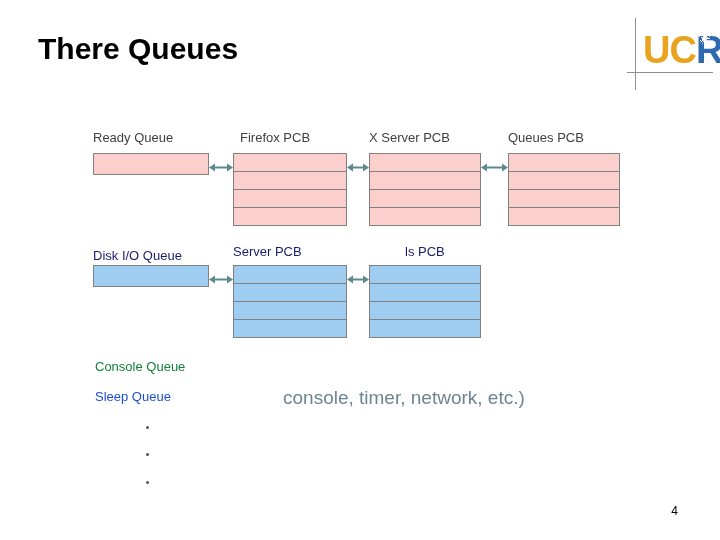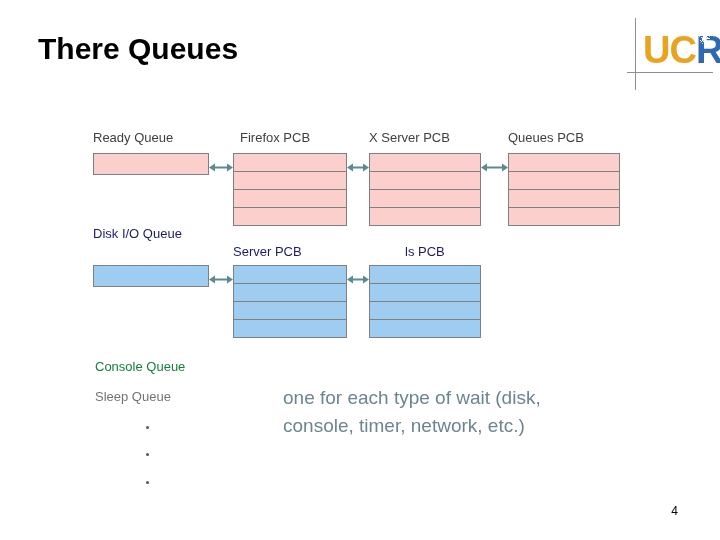--- a/index.html
+++ b/index.html
@@ -96,21 +96,21 @@
 
   .q-label {
     position: absolute;
     font-size: 13px;
     white-space: nowrap;
     line-height: 14px;
   }
   .label-red   { color: #404040; }
   .label-navy  { color: #1b1b6e; }
   .label-green { color: #15803d; }
-  .label-purple{ color: #737373; }
+  .label-purple{ color: #1d4ed8; }
 
   .cell {
     position: absolute;
     box-sizing: border-box;
     border: 1px solid #808080;
   }
   .cell-pink { background: #fbcfcb; }
   .cell-blue { background: #9fcdf2; }
 
   .arrow {
@@ -182,21 +182,21 @@
     <div class="arrow" style="left: 347px; top: 159px; width: 22px;"><svg width="22" height="11" viewBox="0 0 22 11">
         <line x1="5" y1="5.5" x2="17" y2="5.5" stroke="#5c8a8f" stroke-width="2"></line>
         <polygon points="0,5.5 6,1.5 6,9.5" fill="#5c8a8f"></polygon>
         <polygon points="22,5.5 16,1.5 16,9.5" fill="#5c8a8f"></polygon>
       </svg></div>
     <div class="arrow" style="left: 481px; top: 159px; width: 27px;"><svg width="27" height="11" viewBox="0 0 27 11">
         <line x1="5" y1="5.5" x2="22" y2="5.5" stroke="#5c8a8f" stroke-width="2"></line>
         <polygon points="0,5.5 6,1.5 6,9.5" fill="#5c8a8f"></polygon>
         <polygon points="27,5.5 21,1.5 21,9.5" fill="#5c8a8f"></polygon>
       </svg></div>
-    <div class="q-label label-navy" style="left: 93px; top: 227px; text-align: right;">Disk I/O Queue</div>
+    <div class="q-label label-navy" style="left: 93px; top: 249px; text-align: right;">Disk I/O Queue</div>
     <div class="cell cell-blue" style="left: 93px; top: 265px; width: 116px; height: 22px;"></div>
     <div class="q-label label-navy" style="left: 233px; top: 245px;">Server PCB</div>
     <div class="cell cell-blue" style="left: 233px; top: 265px; width: 114px; height: 19px;"></div>
     <div class="cell cell-blue" style="left: 233px; top: 283px; width: 114px; height: 19px;"></div>
     <div class="cell cell-blue" style="left: 233px; top: 301px; width: 114px; height: 19px;"></div>
     <div class="cell cell-blue" style="left: 233px; top: 319px; width: 114px; height: 19px;"></div>
     <div class="q-label label-navy" style="left: 369px; top: 245px; padding-left: 36px;">ls PCB</div>
     <div class="cell cell-blue" style="left: 369px; top: 265px; width: 112px; height: 19px;"></div>
     <div class="cell cell-blue" style="left: 369px; top: 283px; width: 112px; height: 19px;"></div>
     <div class="cell cell-blue" style="left: 369px; top: 301px; width: 112px; height: 19px;"></div>
@@ -212,17 +212,16 @@
         <polygon points="22,5.5 16,1.5 16,9.5" fill="#5c8a8f"></polygon>
       </svg></div>
     <div class="q-label label-green" style="left: 95px; top: 360px;">Console Queue</div>
     <div class="q-label label-purple" style="left: 95px; top: 390px;">Sleep Queue</div>
     <div class="dot" style="left: 146px; top: 426px;"></div>
     <div class="dot" style="left: 146px; top: 453px;"></div>
     <div class="dot" style="left: 146px; top: 481px;"></div>
   </div>
 
 <div class="note">
-  <div>one for each type of wait (disk,</div>
   <div>console, timer, network, etc.)</div>
 </div>
 
 <div class="page-num">4</div>
 
 </body></html>

